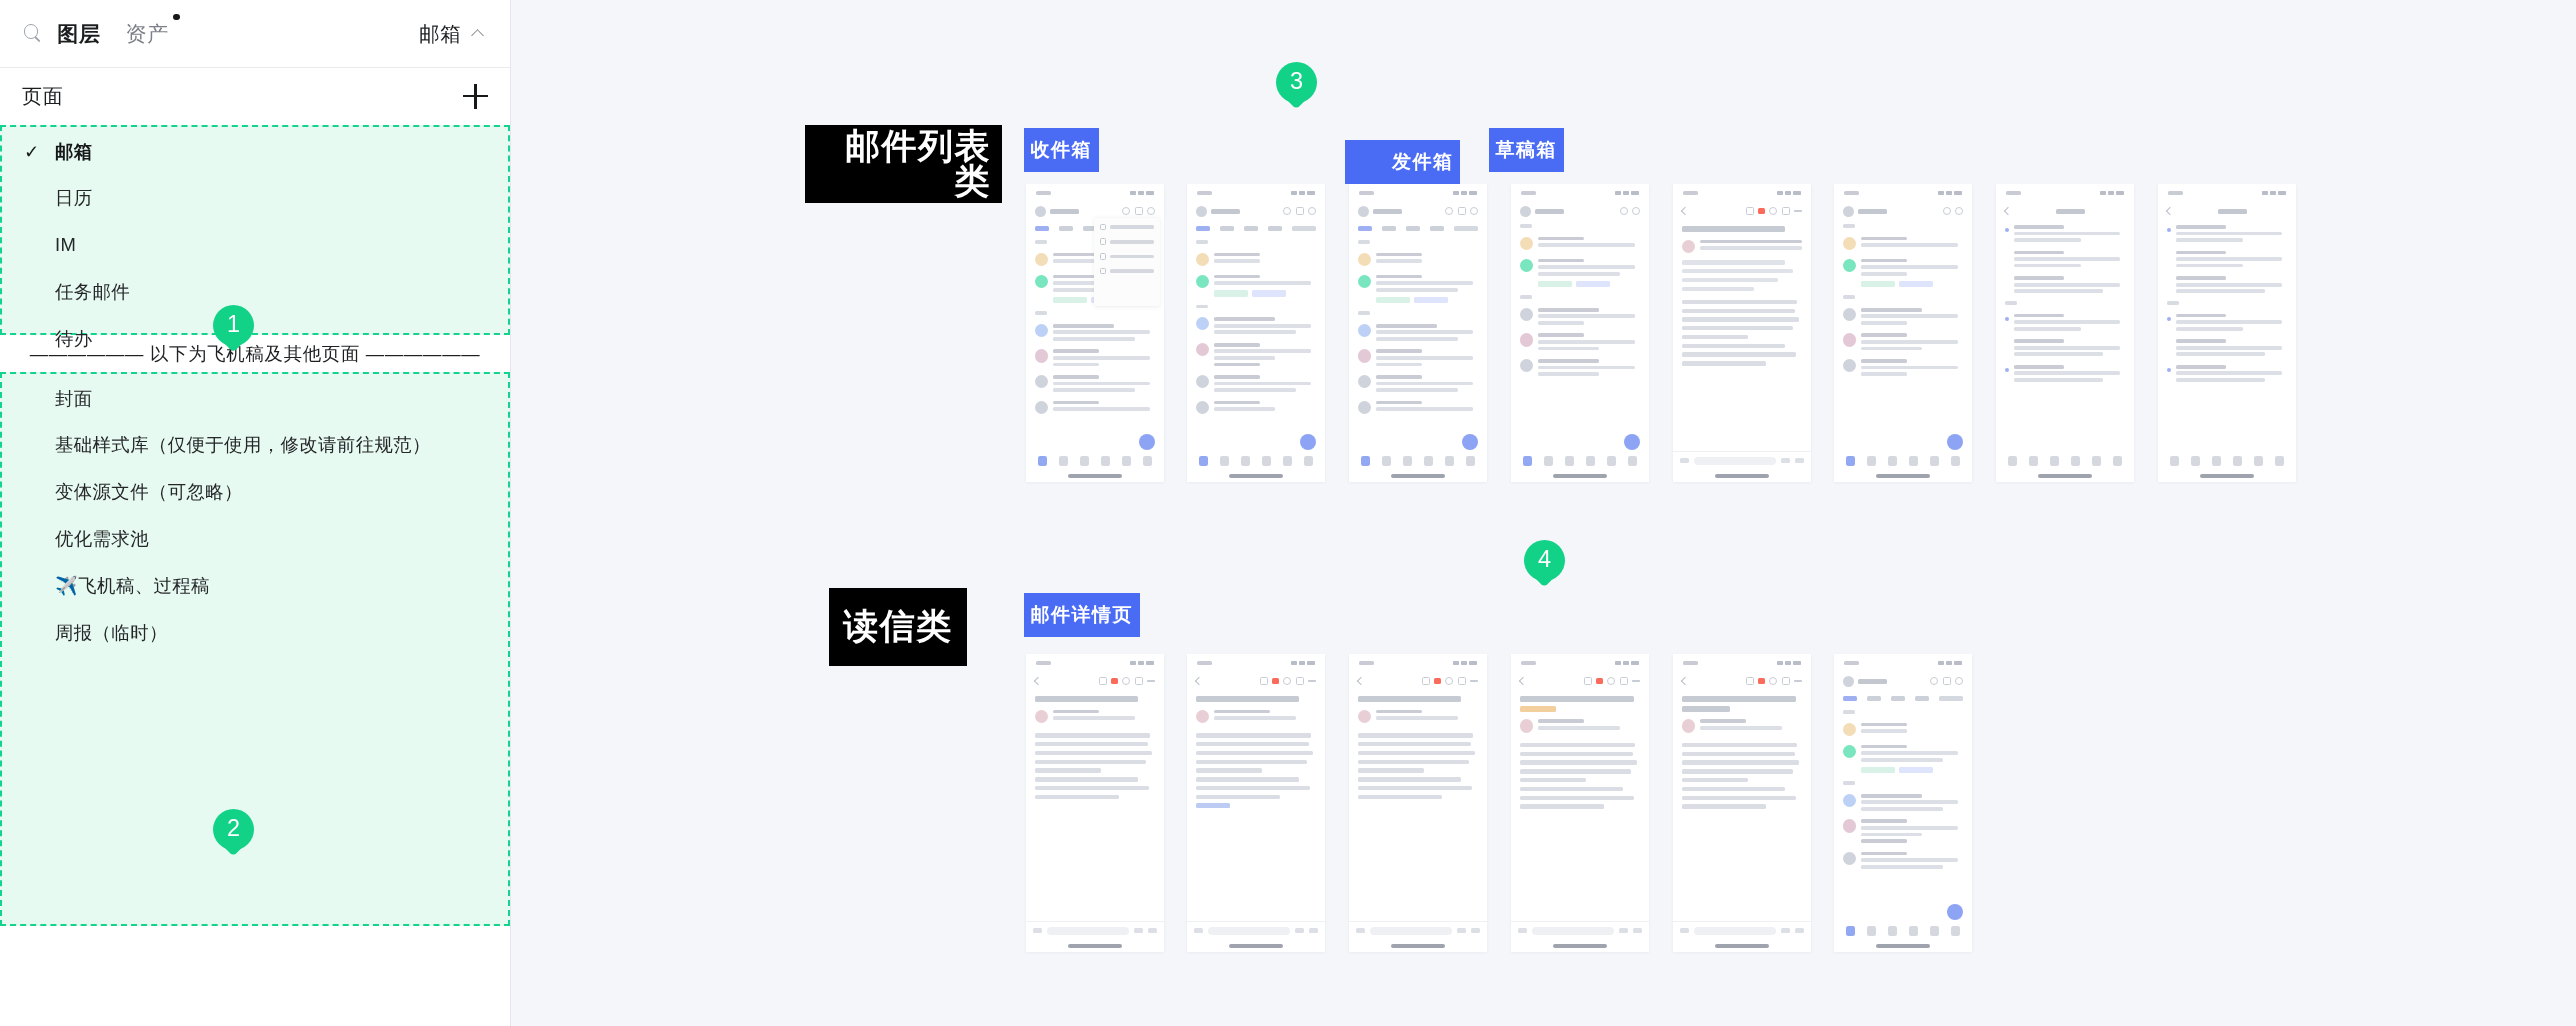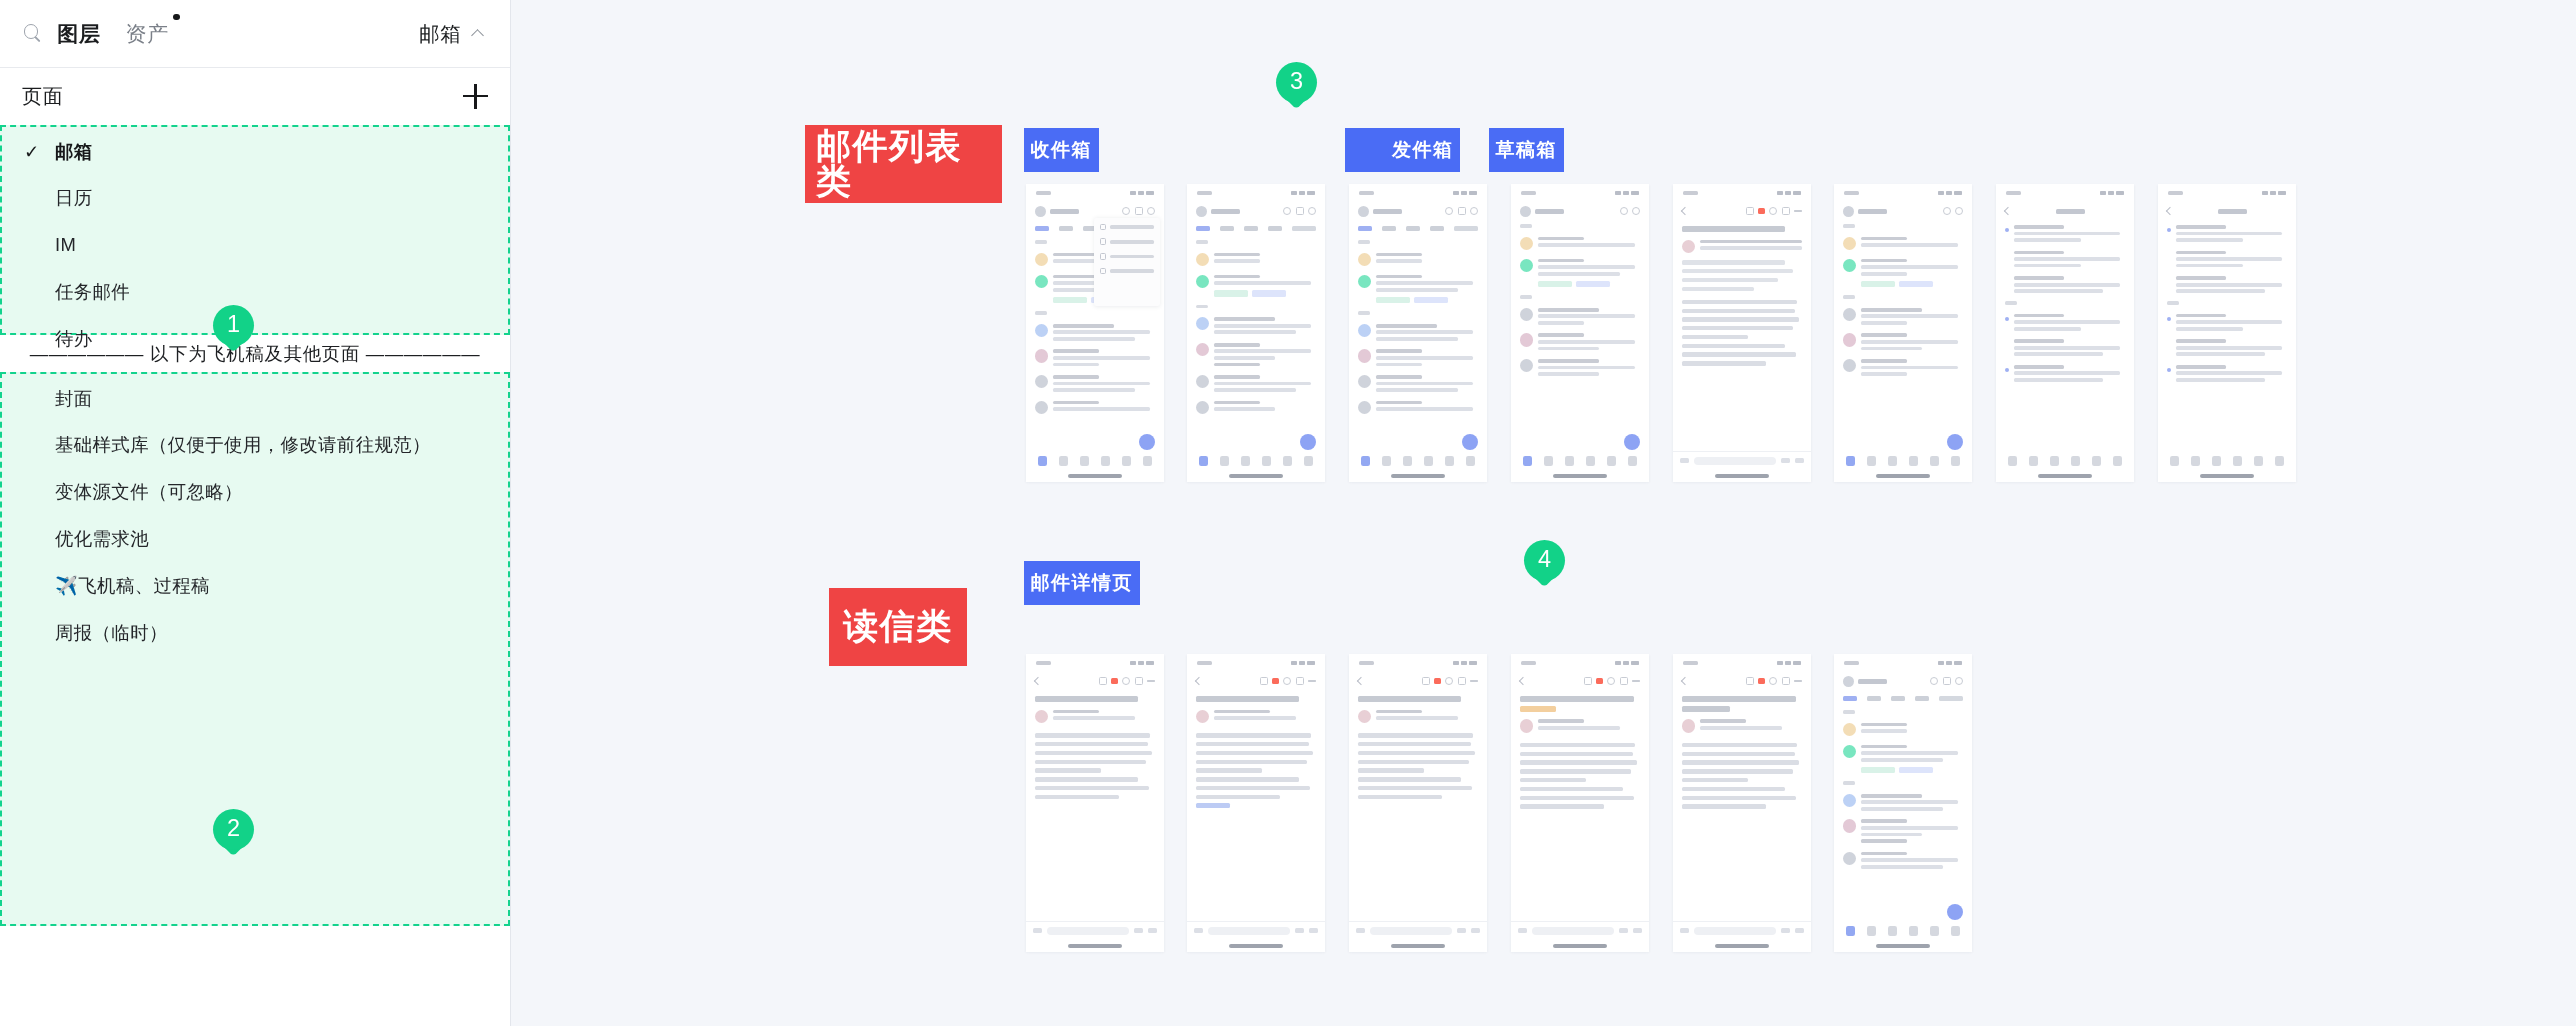--- a/index.html
+++ b/index.html
@@ -138,21 +138,21 @@
   
   .canvas{
     position:relative;flex:1 1 auto;height:1026px;background:#f4f6fa;overflow:hidden;
   }
   .tag{
     position:absolute;color:#fff;font-weight:700;
     display:flex;align-items:center;justify-content:center;
     letter-spacing:1.5px;line-height:1;
   }
   .tag-red{
-    background:#ef4444;font-size:35px;padding:9.6px 11px 12.5px 11px;
+    background:#000000;font-size:35px;padding:9.6px 11px 12.5px 11px;text-align:right;
   }
   .tag-blue{
     background:#4a6cf5;font-size:19px;padding:5.1px 6.6px 6.6px 6.6px;
   }
 
   
   .phone{
     position:absolute;
     width:138px;height:298px;
     background:#ffffff;
@@ -370,25 +370,25 @@
       <span class="num">3</span>
     </div>
     <div class="pin pin-4">
       <span class="tail"></span>
       <span class="bulb"></span>
       <span class="num">4</span>
     </div>
 
     <div class="tag tag-red" style="left:294px;top:125px;width:175px;height:56px;">邮件列表类</div>
     <div class="tag tag-blue" style="left:513px;top:128px;height:32px;">收件箱</div>
-    <div class="tag tag-blue" style="left:834px;top:128px;height:32px;padding-left:47px;">发件箱</div>
+    <div class="tag tag-blue" style="left:834px;top:140px;height:32px;padding-left:47px;">发件箱</div>
     <div class="tag tag-blue" style="left:978px;top:128px;height:32px;">草稿箱</div>
 
     <div class="tag tag-red" style="left:318px;top:588px;width:116px;height:56px;">读信类</div>
-    <div class="tag tag-blue" style="left:513px;top:561px;height:32px;">邮件详情页</div>
+    <div class="tag tag-blue" style="left:513px;top:593px;height:32px;">邮件详情页</div>
 
     <div class="phone" style="left:515px;top:184px;">
       <div class="ph-status">
           <span class="t"></span>
           <span class="r">
             <i class="s1"></i>
             <i class="s2"></i>
             <i class="s3"></i>
           </span>
         </div>

